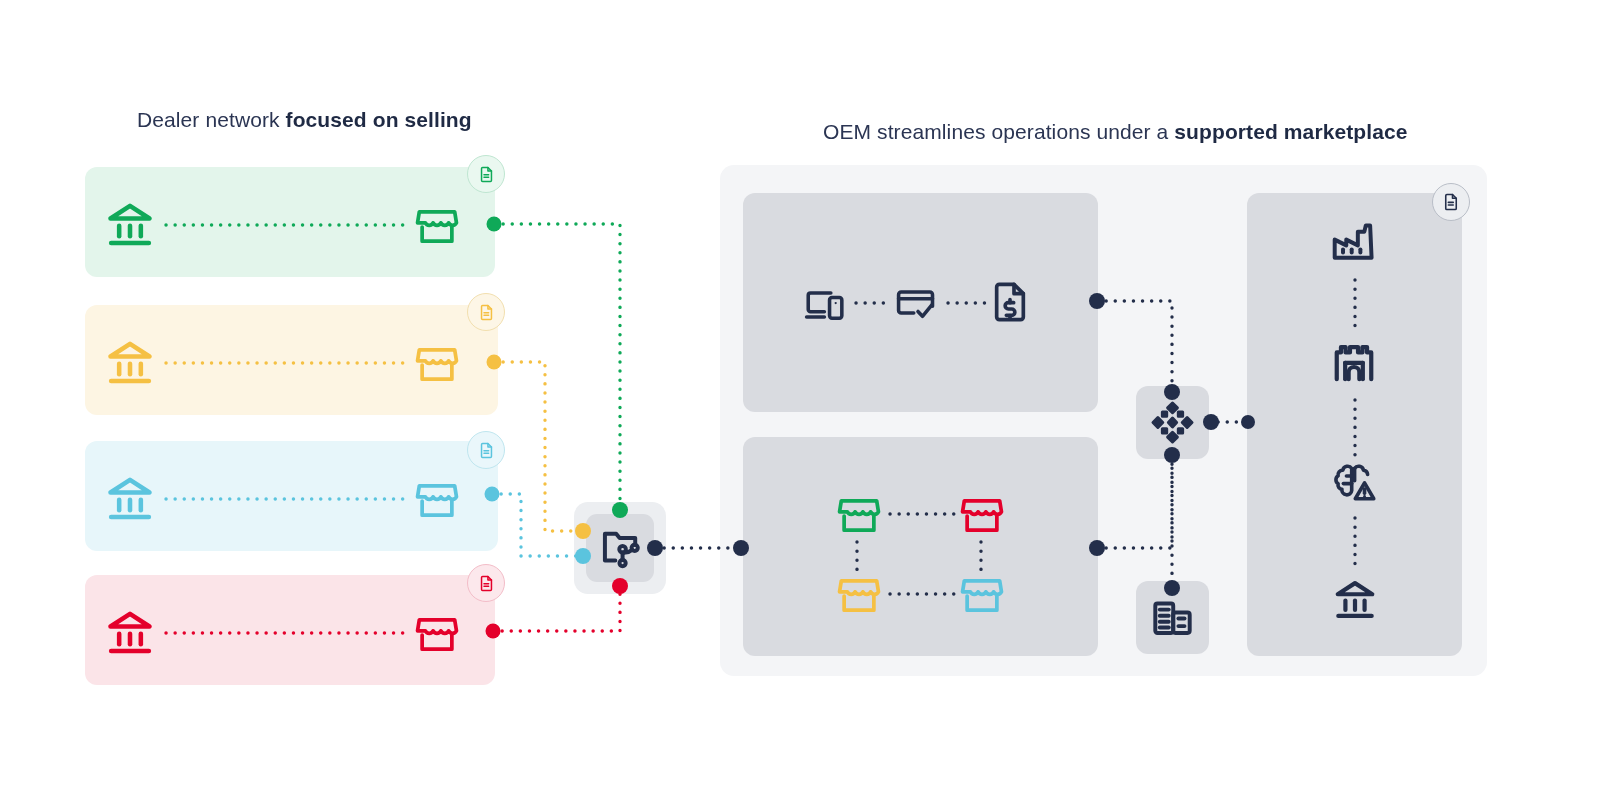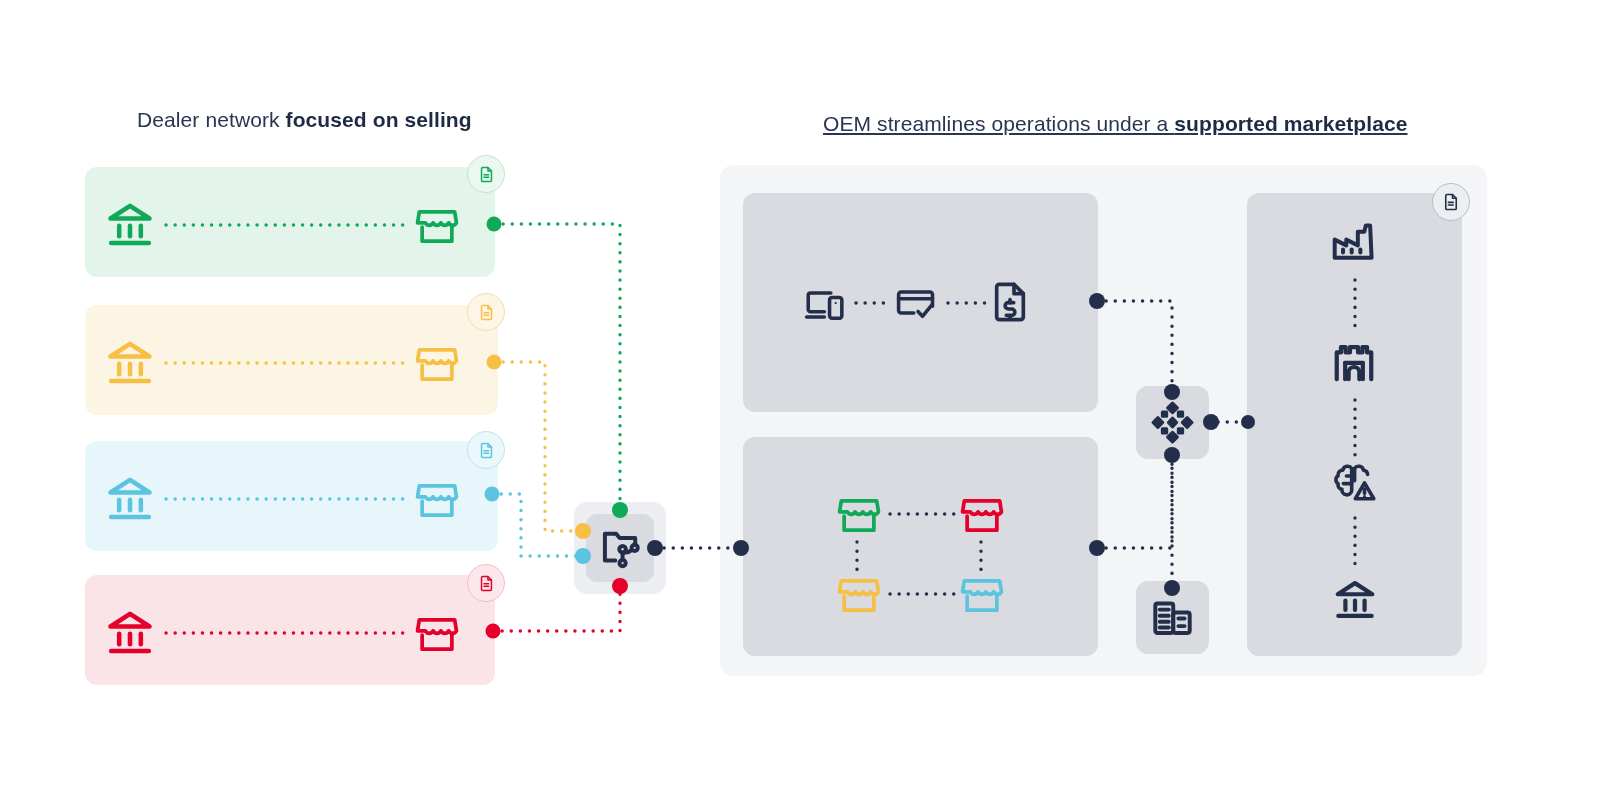--- a/index.html
+++ b/index.html
@@ -17,21 +17,21 @@
   .title{
     position:absolute;
     font-size:21px;
     color:#2b3553;
     font-weight:400;
     letter-spacing:.1px;
     white-space:nowrap;
   }
   .title b{font-weight:700;color:#1f2a44;}
   #title-left{left:137px;top:108px;}
-  #title-right{left:823px;top:112px;text-decoration:underline;}
+  #title-right{left:823px;top:120px;}
 
   
   .dealer-card{
     position:absolute;
     border-radius:12px;
     box-sizing:border-box;
   }
   .badge{
     position:absolute;
     width:38px;height:38px;

